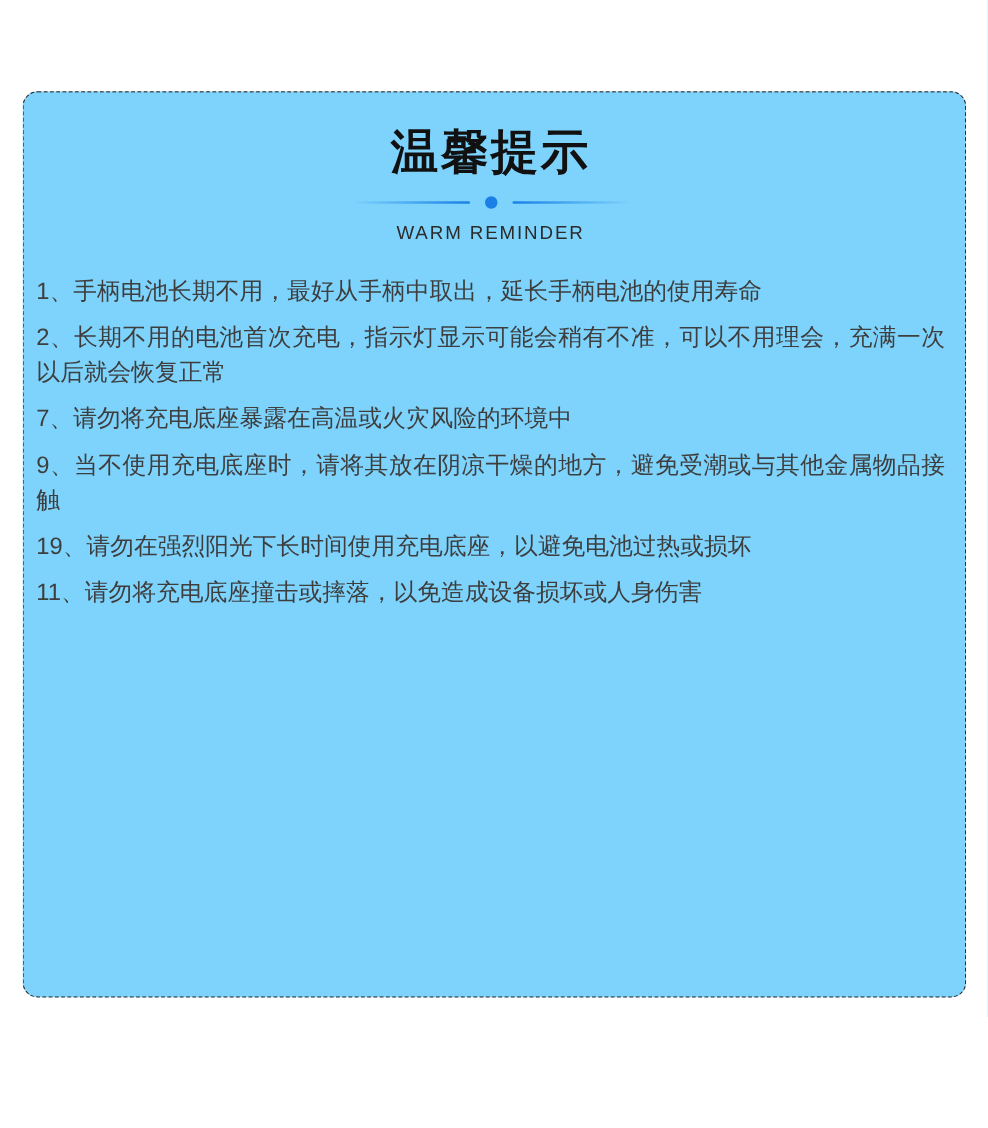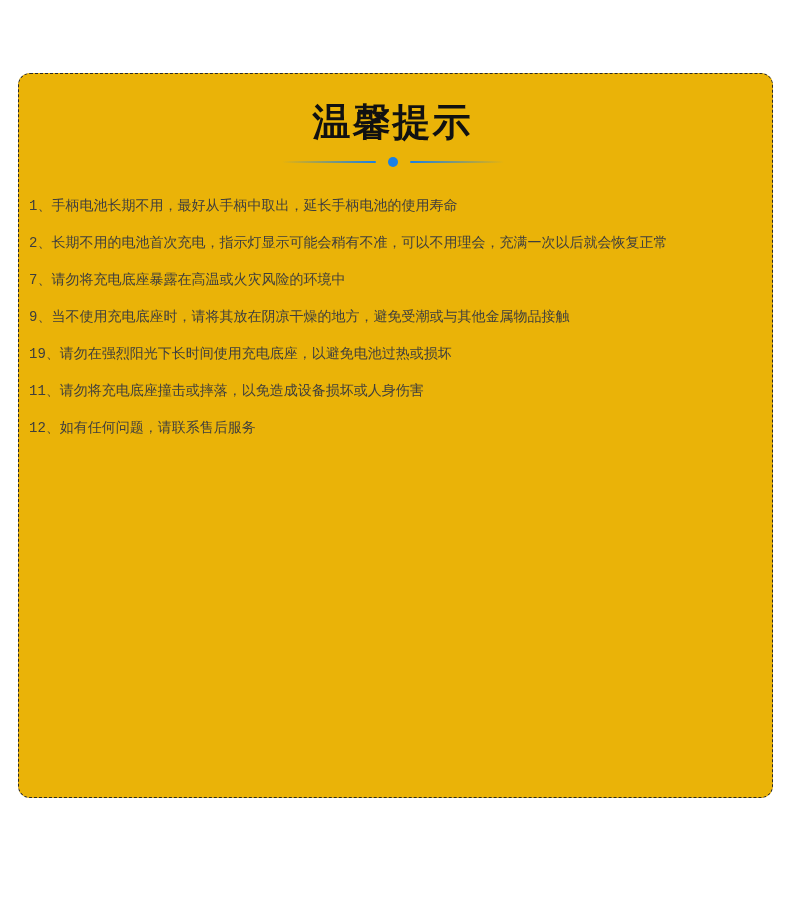--- a/index.html
+++ b/index.html
@@ -16,21 +16,21 @@
   .notice-box {
     position: absolute;
     left: 18px;
     top: 73px;
     width: 755px;
     height: 725px;
     box-sizing: border-box;
     border: 1px dashed var(--border, #2a2a2a);
     border-radius: 12px;
     padding: 26px 16px 20px 10px;
-    background: #eab308;
+    background: #7dd3fc;
   }
   .page-title {
     text-align: center;
     font-size: 38px;
     line-height: 44px;
     font-weight: 700;
     letter-spacing: 2px;
     color: var(--title-text, #111111);
     margin: 0;
   }
@@ -63,45 +63,44 @@
     text-align: center;
     font-size: 15px;
     letter-spacing: 1.5px;
     color: var(--subtitle-text, #2b2b2b);
     margin-top: 11px;
   }
   .reminder-list {
     margin-top: 25px;
   }
   .reminder-item {
-    font-size: 14px;
+    font-size: 19px;
     line-height: 28px;
     color: var(--body-text, #3e3e3e);
     margin: 0 0 9px 0;
     text-align: justify;
-    font-family: Liberation Mono, monospace;
   }
 </style>
 </head>
 <body>
 
 <div class="notice-box">
 
   <h1 class="page-title">温馨提示</h1>
 
   <div class="divider">
     <span class="line left"></span>
     <span class="dot"></span>
     <span class="line right"></span>
   </div>
 
+  <div class="subtitle">WARM REMINDER</div>
 
   <div class="reminder-list">
     <p class="reminder-item">1、手柄电池长期不用，最好从手柄中取出，延长手柄电池的使用寿命</p>
     <p class="reminder-item">2、长期不用的电池首次充电，指示灯显示可能会稍有不准，可以不用理会，充满一次以后就会恢复正常</p>
     <p class="reminder-item">7、请勿将充电底座暴露在高温或火灾风险的环境中</p>
     <p class="reminder-item">9、当不使用充电底座时，请将其放在阴凉干燥的地方，避免受潮或与其他金属物品接触</p>
     <p class="reminder-item">19、请勿在强烈阳光下长时间使用充电底座，以避免电池过热或损坏</p>
     <p class="reminder-item">11、请勿将充电底座撞击或摔落，以免造成设备损坏或人身伤害</p>
-    <p class="reminder-item">12、如有任何问题，请联系售后服务</p>
   </div>
 
 </div>
 
 </body></html>

